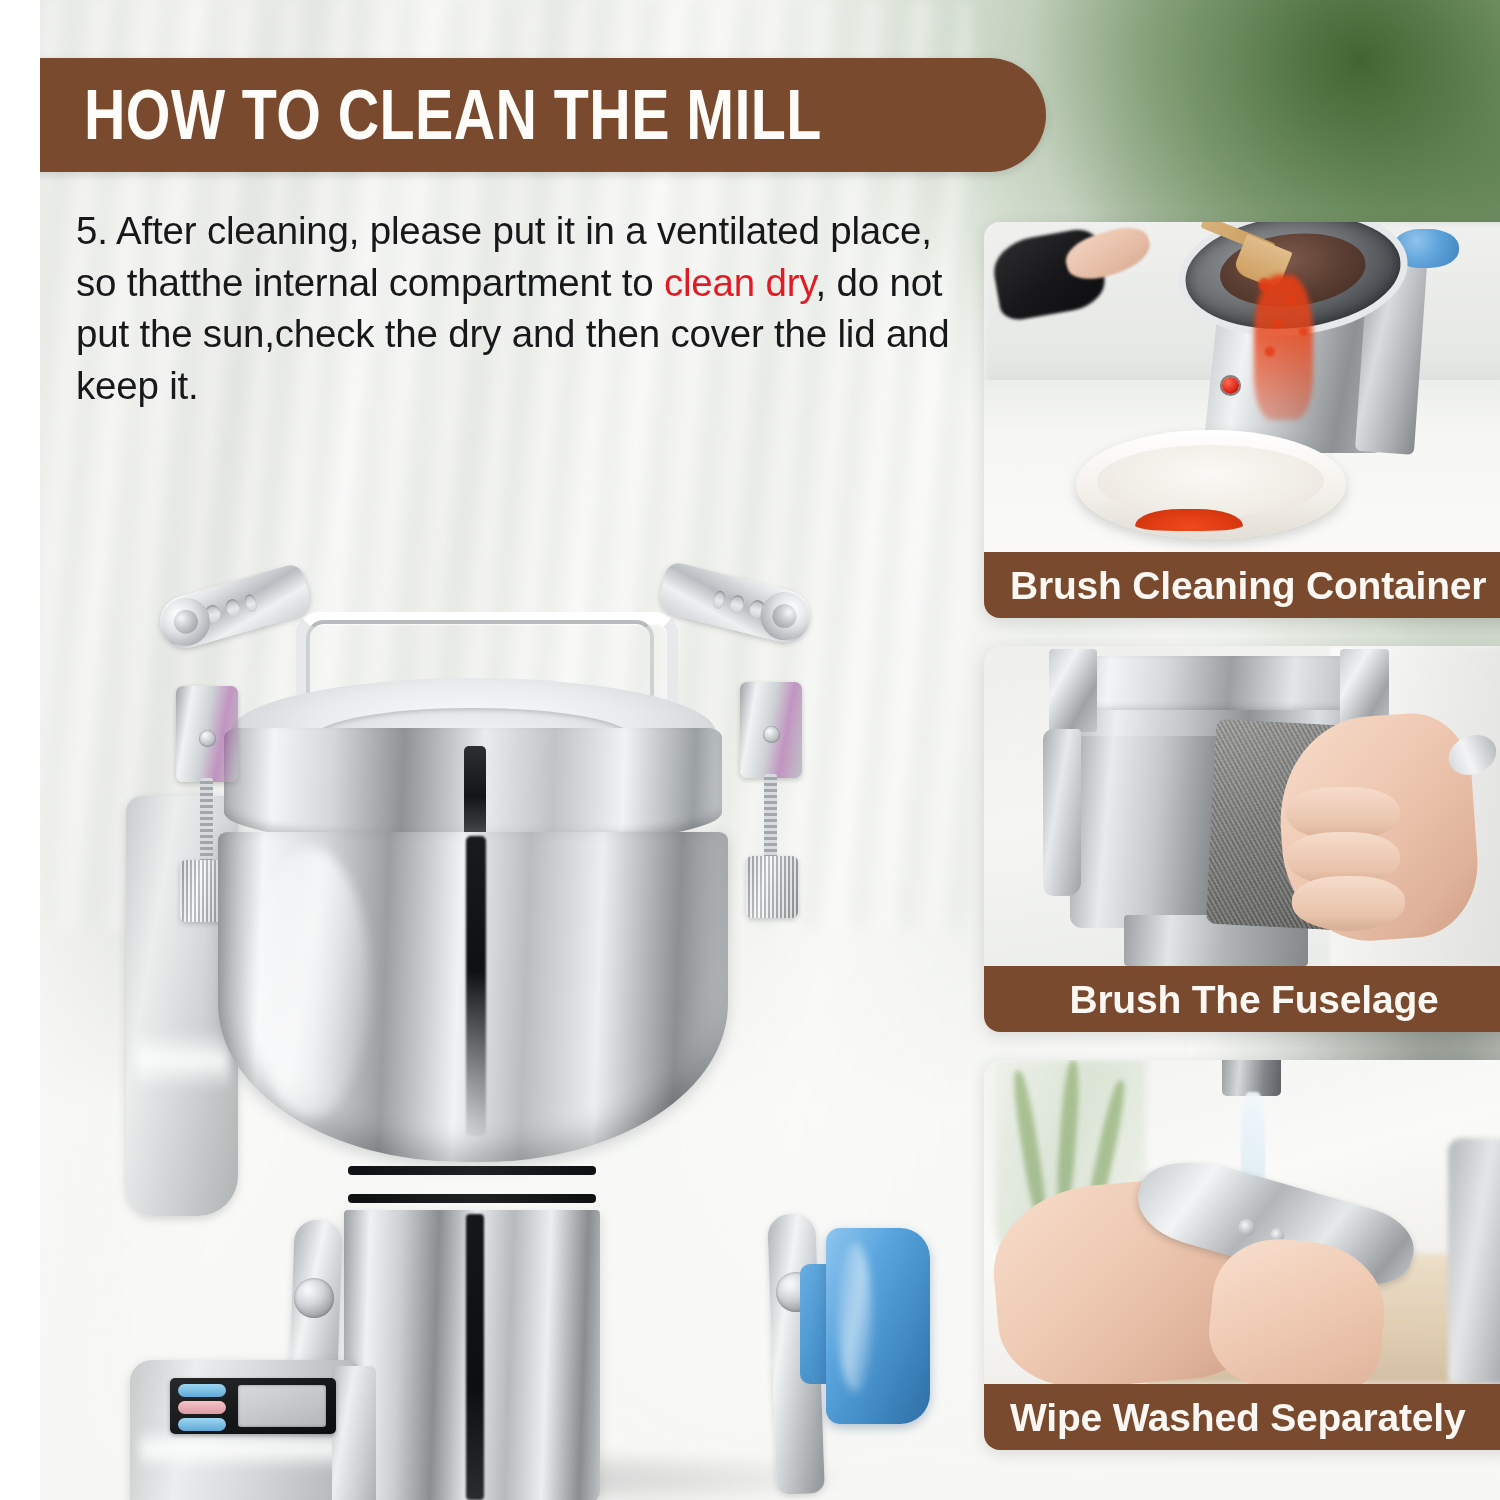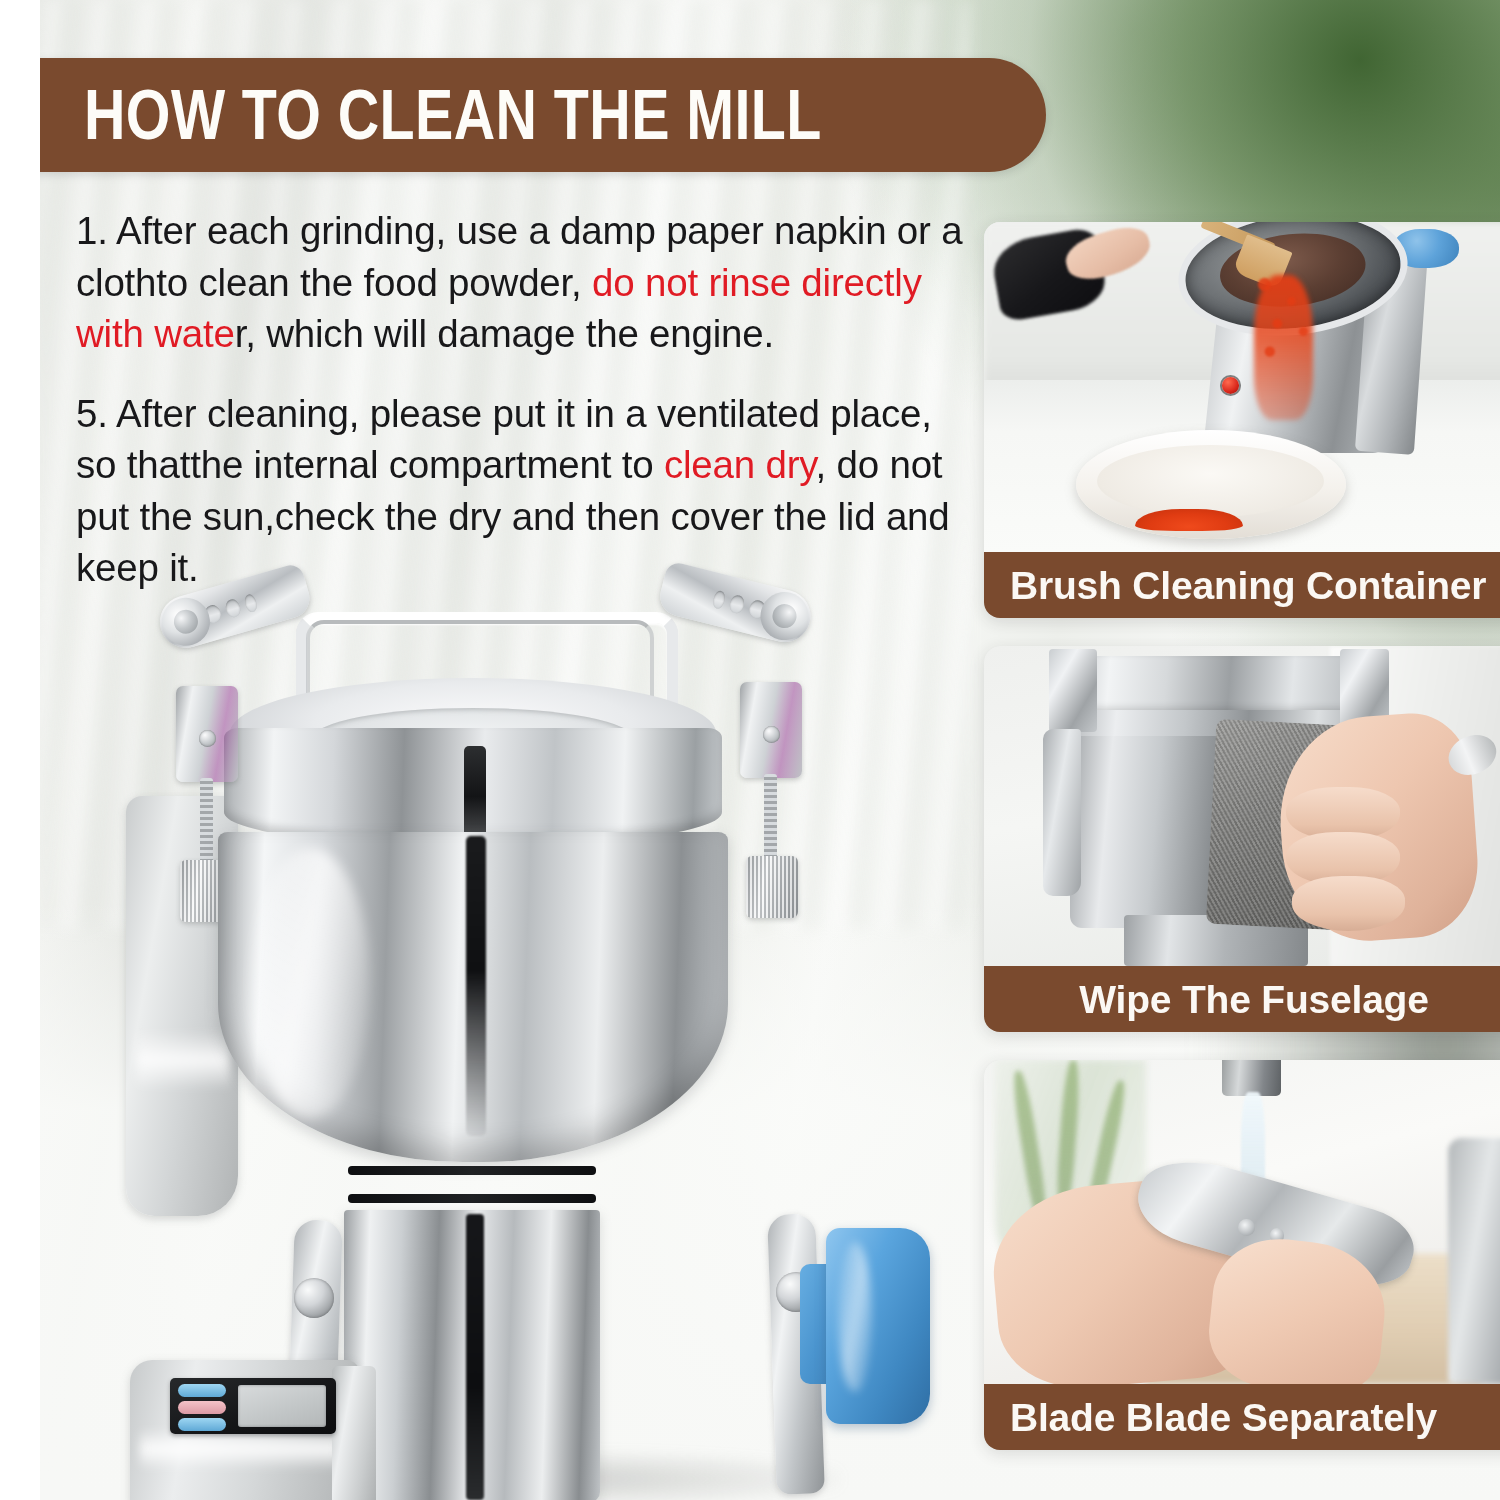--- a/index.html
+++ b/index.html
@@ -687,21 +687,20 @@
   <div class="bg-base"></div>
   <div class="bg-blinds"></div>
   <div class="bg-counter"></div>
   <div class="bg-darkcorner"></div>
 
   <div class="header-banner">
     <div class="header-title">HOW TO CLEAN THE MILL</div>
   </div>
 
   <div class="text-col">
-    <p class="para"><span>1. After each grinding, use a damp paper napkin or a clothto clean the food powder, </span><span class="hl">do not rinse directly with wate</span><span>r, which will damage the engine.</span></p>
     <p class="para"><span>5. After cleaning, please put it in a ventilated place, so thatthe internal compartment to </span><span class="hl">clean dry</span><span>, do not put the sun,check the dry and then cover the lid and keep it.</span></p>
   </div>
 
   <div class="panel panel-1">
     <div class="photo">
       <div class="p1-bg"></div>
       <div class="p1-wall"></div>
       <div class="p1-counter"></div>
       <div class="p1-body"></div>
       <div class="p1-arm"></div>
@@ -738,21 +737,21 @@
       <div class="p2-clamp-r"></div>
       <div class="p2-sidebar"></div>
       <div class="p2-cloth"></div>
       <div class="p2-hand"></div>
       <div class="p2-finger p2-f1"></div>
       <div class="p2-finger p2-f2"></div>
       <div class="p2-finger p2-f3"></div>
       <div class="p2-bracelet"></div>
     </div>
     <div class="caption center">
-      <span class="caption-text">Wipe The Fuselage</span>
+      <span class="caption-text">Brush The Fuselage</span>
     </div>
   </div>
 
   <div class="panel panel-3">
     <div class="photo">
       <div class="p3-bg"></div>
       <div class="p3-wood"></div>
       <div class="p3-vase"></div>
       <div class="p3-stem p3-s1"></div>
       <div class="p3-stem p3-s2"></div>
@@ -761,21 +760,21 @@
       <div class="p3-tap"></div>
       <div class="p3-water"></div>
       <div class="p3-palm"></div>
       <div class="p3-blade"></div>
       <div class="p3-hole p3-h1"></div>
       <div class="p3-hole p3-h2"></div>
       <div class="p3-hole p3-h3"></div>
       <div class="p3-palm2"></div>
     </div>
     <div class="caption left">
-      <span class="caption-text">Blade Blade Separately</span>
+      <span class="caption-text">Wipe Washed Separately</span>
     </div>
   </div>
 
   <div class="mill">
     <div class="mill-shadow"></div>
 
     <div class="sidearm"></div>
     <div class="sidearm-hi"></div>
 
     <div class="bail"></div>

